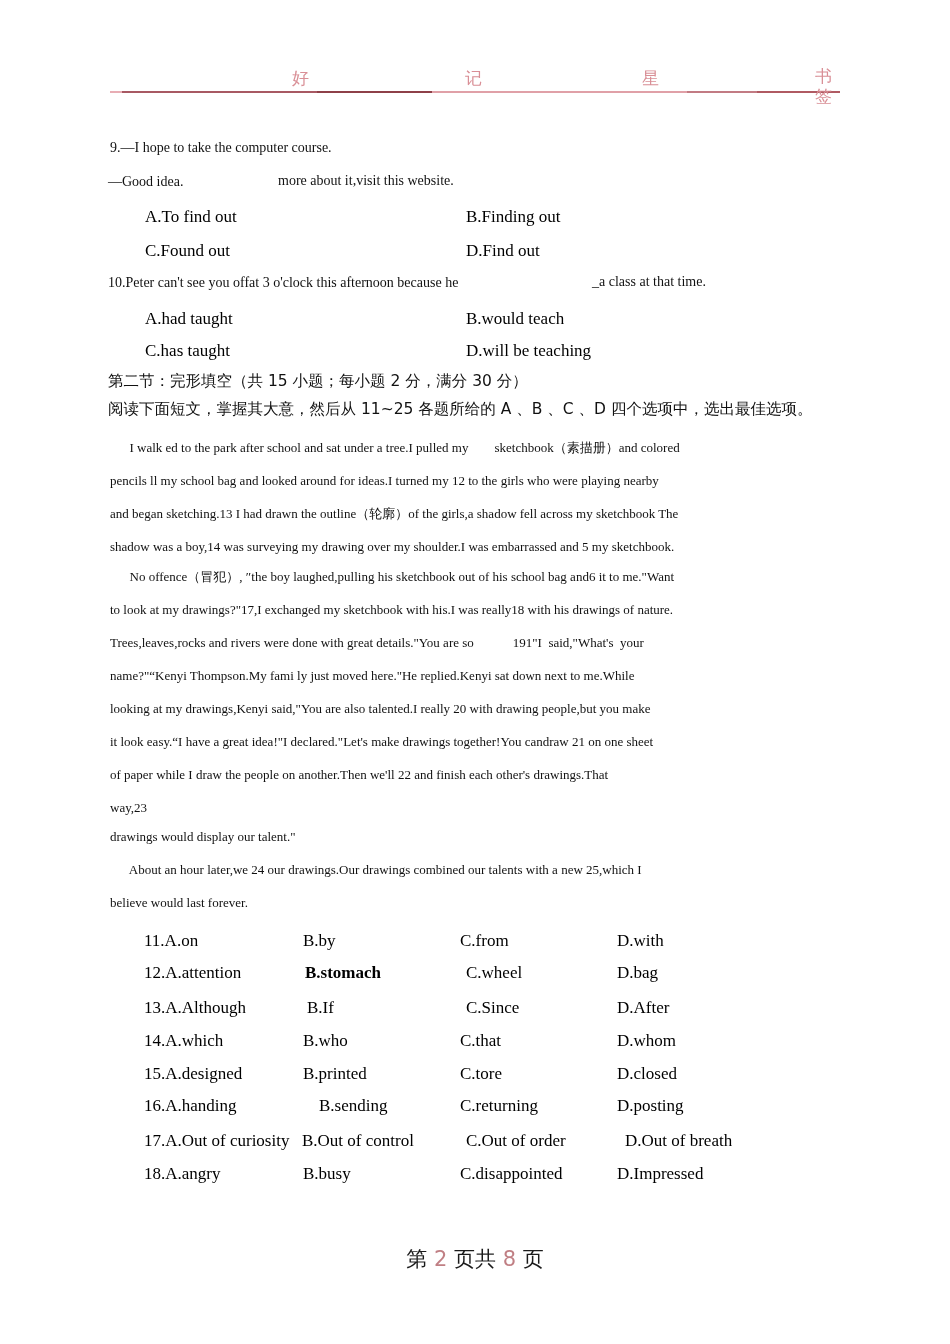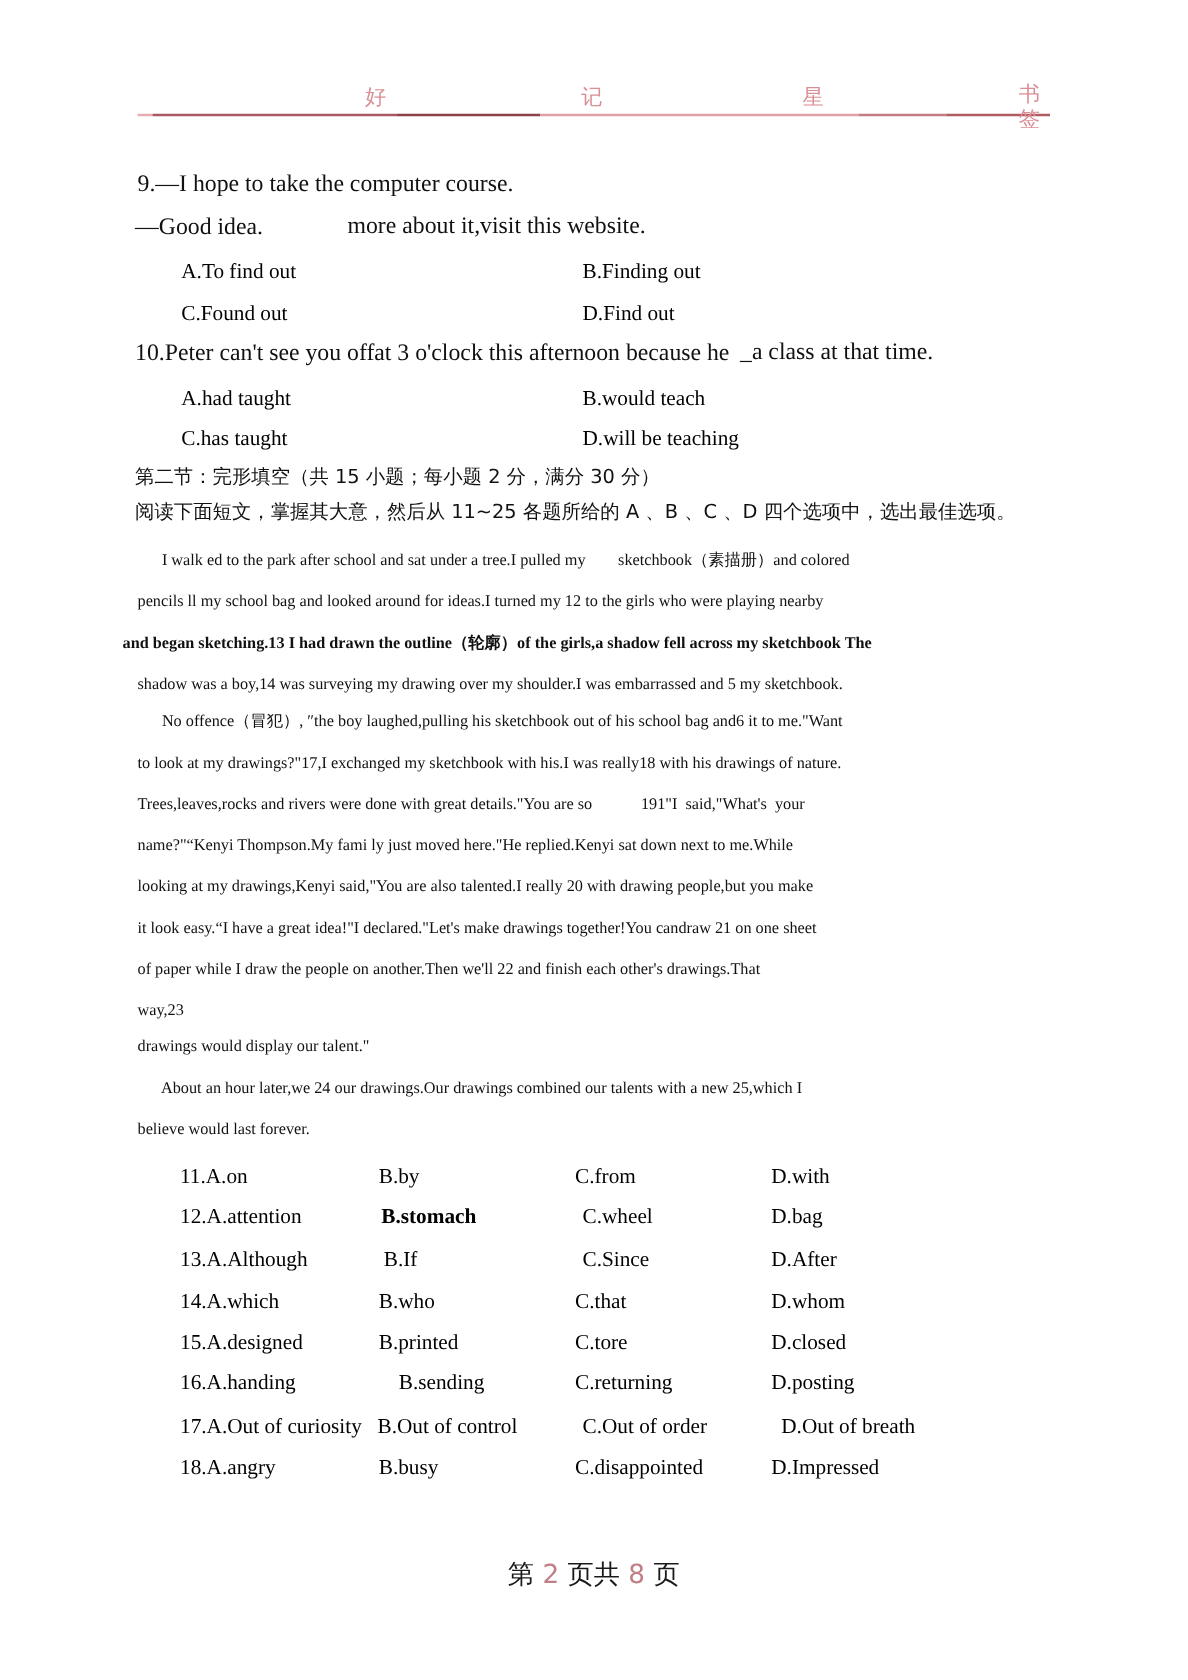--- a/index.html
+++ b/index.html
@@ -54,21 +54,21 @@
   .hchar.c1 { left: 182px; top: 12px; }
   .hchar.c2 { left: 355px; top: 12px; }
   .hchar.c3 { left: 532px; top: 12px; }
   .hchar.c4 { left: 705px; top: 10px; color: #d98f96; }
   .hchar.c5 { left: 705px; top: 30px; color: #d98f96; }
 
   
   .tline {
     position: absolute;
     white-space: pre;
-    font-size: 19px;
+    font-size: 14px;
     line-height: 19px;
     color: #111111;
   }
   .cn {
     font-family: "DejaVu Sans", "Liberation Sans", sans-serif;
     font-size: 15.5px;
   }
   .body-line {
     font-size: 13px;
   }
@@ -137,21 +137,21 @@
   <div class="optrow" style="left:0px; top:309px;">
     <span style="left:145px;">A.had taught</span>
     <span style="left:466px;">B.would teach</span>
   </div>
 
   <div class="tline cn" style="left:108px; top:372px;">第二节：完形填空（共 15 小题；每小题 2 分，满分 30 分）</div>
   <div class="tline cn" style="left:108px; top:400px;">阅读下面短文，掌握其大意，然后从 11~25 各题所给的 A 、B 、C 、D 四个选项中，选出最佳选项。</div>
 
   <div class="tline body-line" style="left:110px; top:438px;">      I walk ed to the park after school and sat under a tree.I pulled my        sketchbook（素描册）and colored</div>
   <div class="tline body-line" style="left:110px; top:471px;">pencils ll my school bag and looked around for ideas.I turned my 12 to the girls who were playing nearby</div>
-  <div class="tline body-line" style="left:98px; top:504px;font-weight:bold;">and began sketching.13 I had drawn the outline（轮廓）of the girls,a shadow fell across my sketchbook The</div>
+  <div class="tline body-line" style="left:110px; top:504px;">and began sketching.13 I had drawn the outline（轮廓）of the girls,a shadow fell across my sketchbook The</div>
   <div class="tline body-line" style="left:110px; top:537px;">shadow was a boy,14 was surveying my drawing over my shoulder.I was embarrassed and 5 my sketchbook.</div>
   <div class="tline body-line" style="left:110px; top:567px;">      No offence（冒犯）, ″the boy laughed,pulling his sketchbook out of his school bag and6 it to me."Want</div>
   <div class="tline body-line" style="left:110px; top:600px;">to look at my drawings?"17,I exchanged my sketchbook with his.I was really18 with his drawings of nature.</div>
   <div class="tline body-line" style="left:110px; top:633px;">Trees,leaves,rocks and rivers were done with great details."You are so            191"I  said,"What's  your</div>
   <div class="tline body-line" style="left:110px; top:666px;">name?"“Kenyi Thompson.My fami ly just moved here."He replied.Kenyi sat down next to me.While</div>
   <div class="tline body-line" style="left:110px; top:699px;">looking at my drawings,Kenyi said,"You are also talented.I really 20 with drawing people,but you make</div>
   <div class="tline body-line" style="left:110px; top:732px;">it look easy.“I have a great idea!"I declared."Let's make drawings together!You candraw 21 on one sheet</div>
   <div class="tline body-line" style="left:110px; top:765px;">of paper while I draw the people on another.Then we'll 22 and finish each other's drawings.That</div>
   <div class="tline body-line" style="left:110px; top:798px;">way,23</div>
   <div class="tline body-line" style="left:110px; top:827px;">drawings would display our talent."</div>

